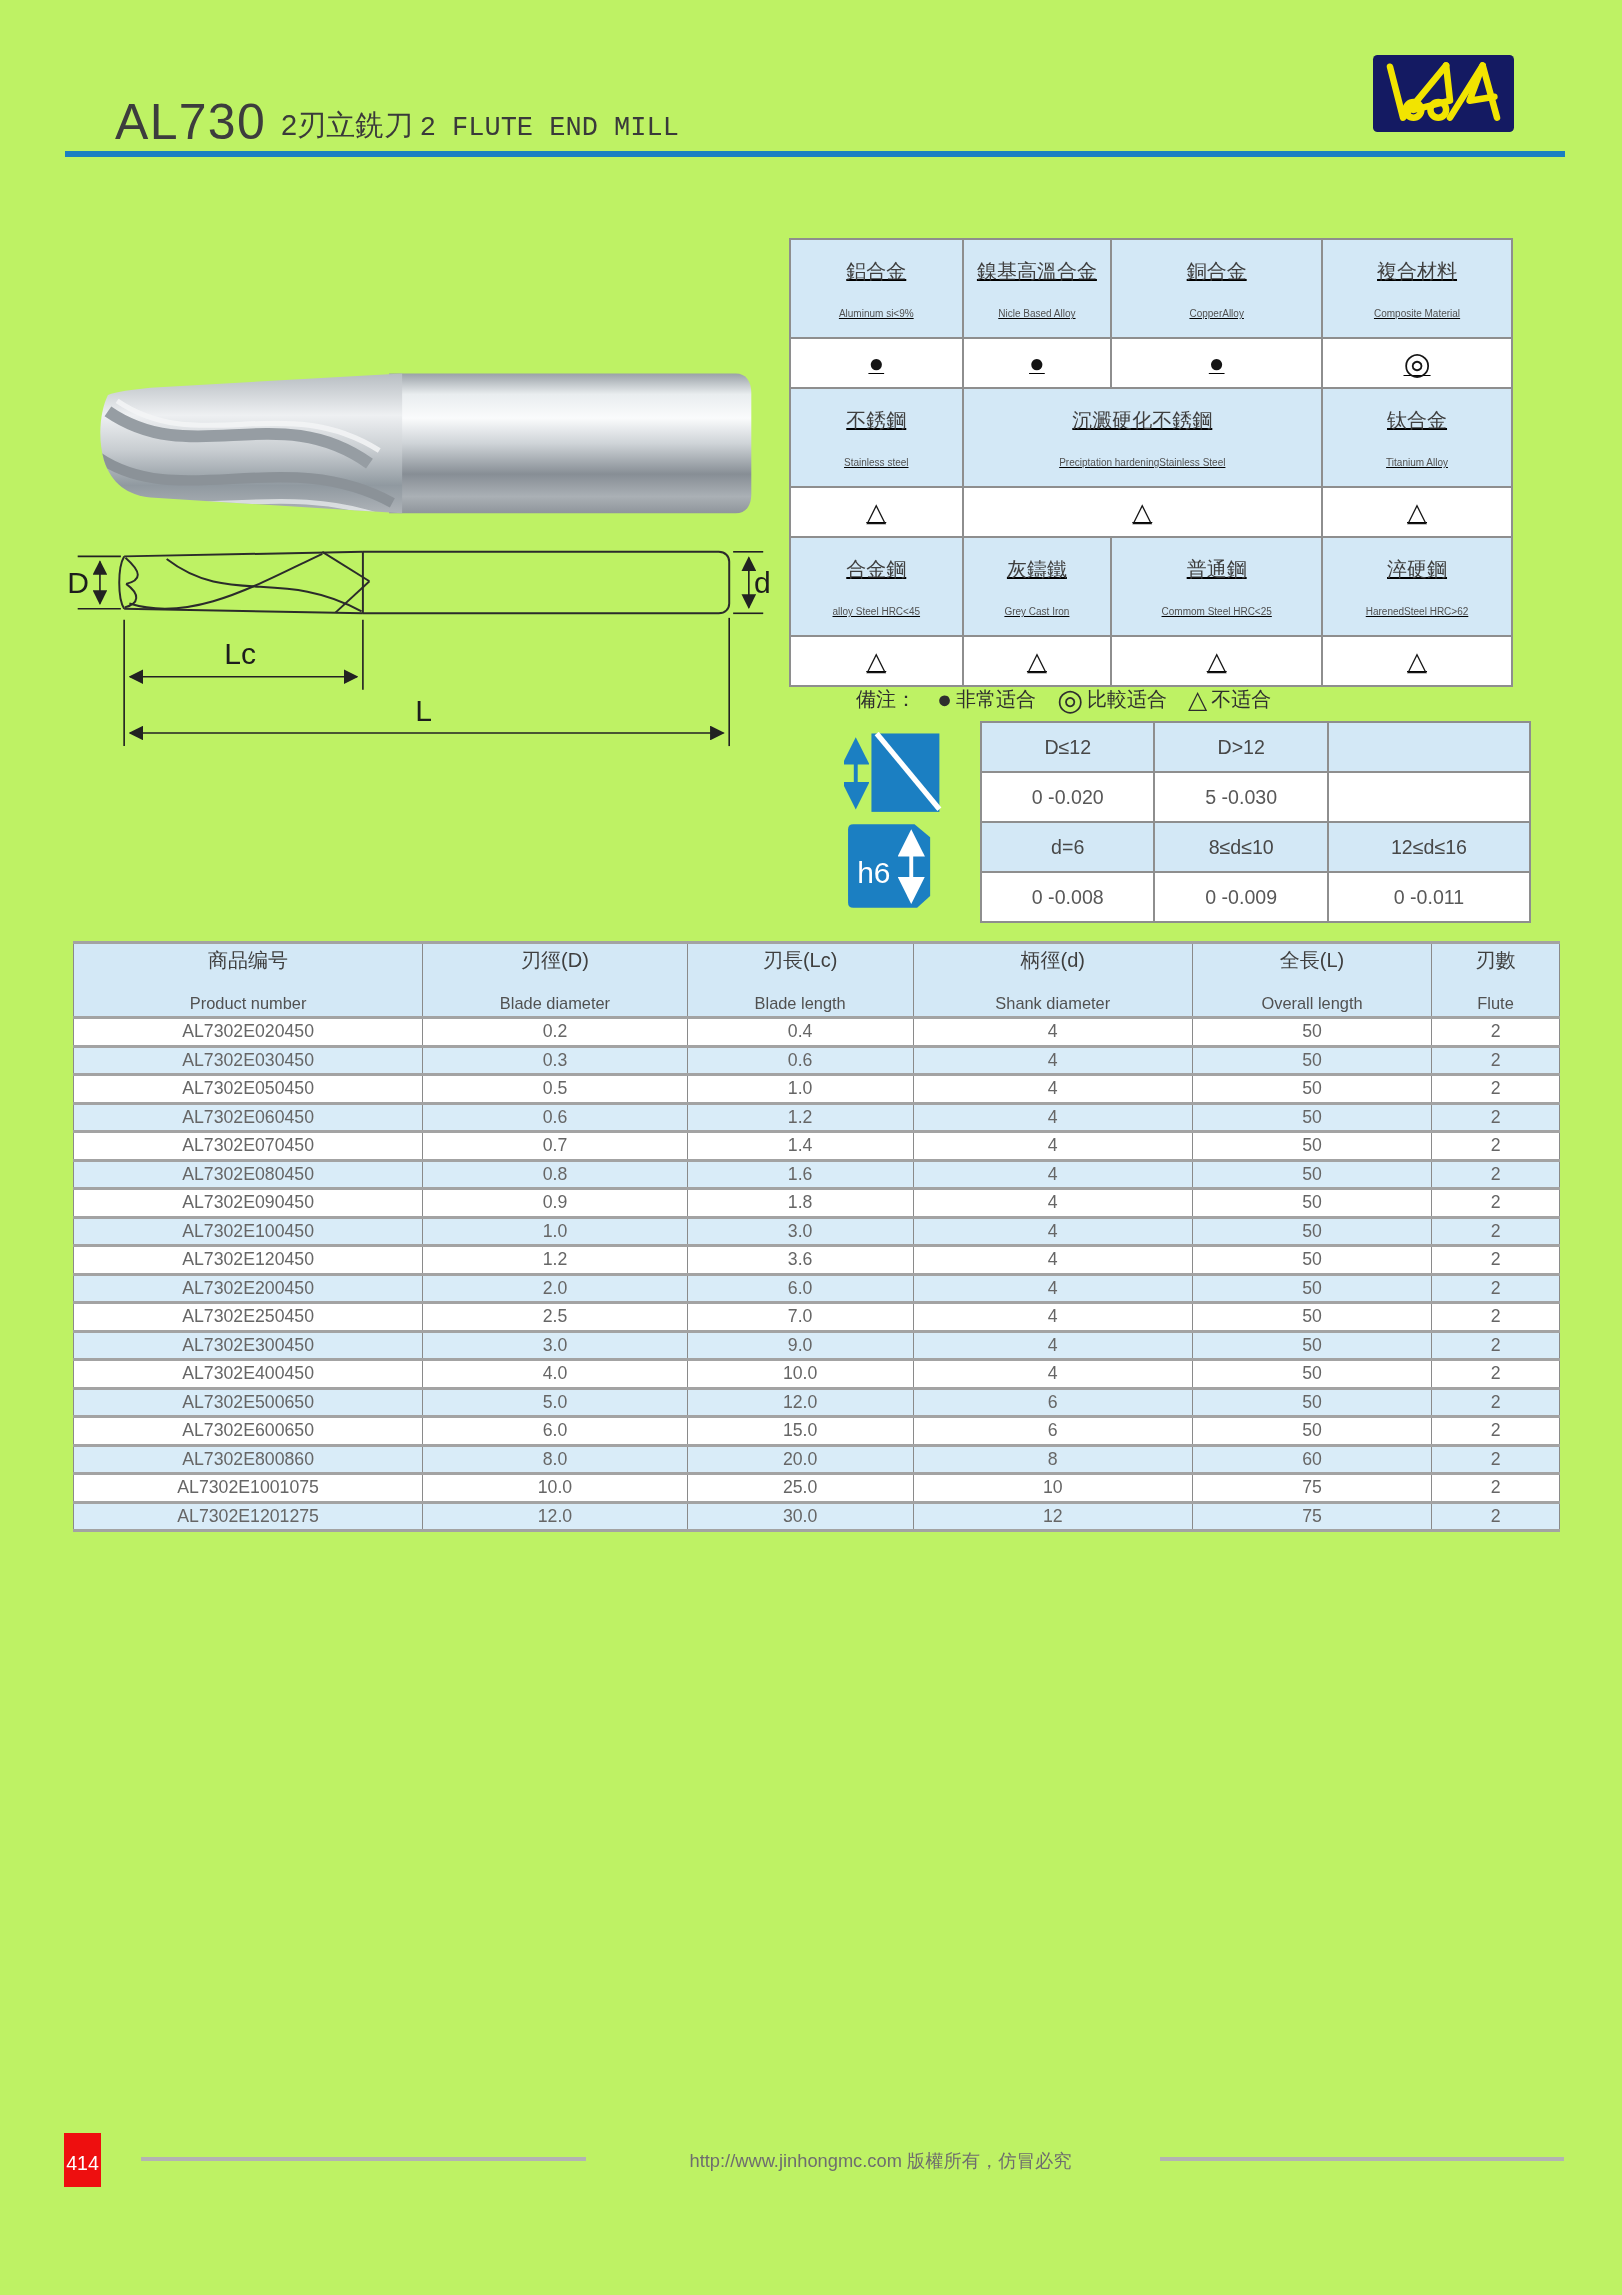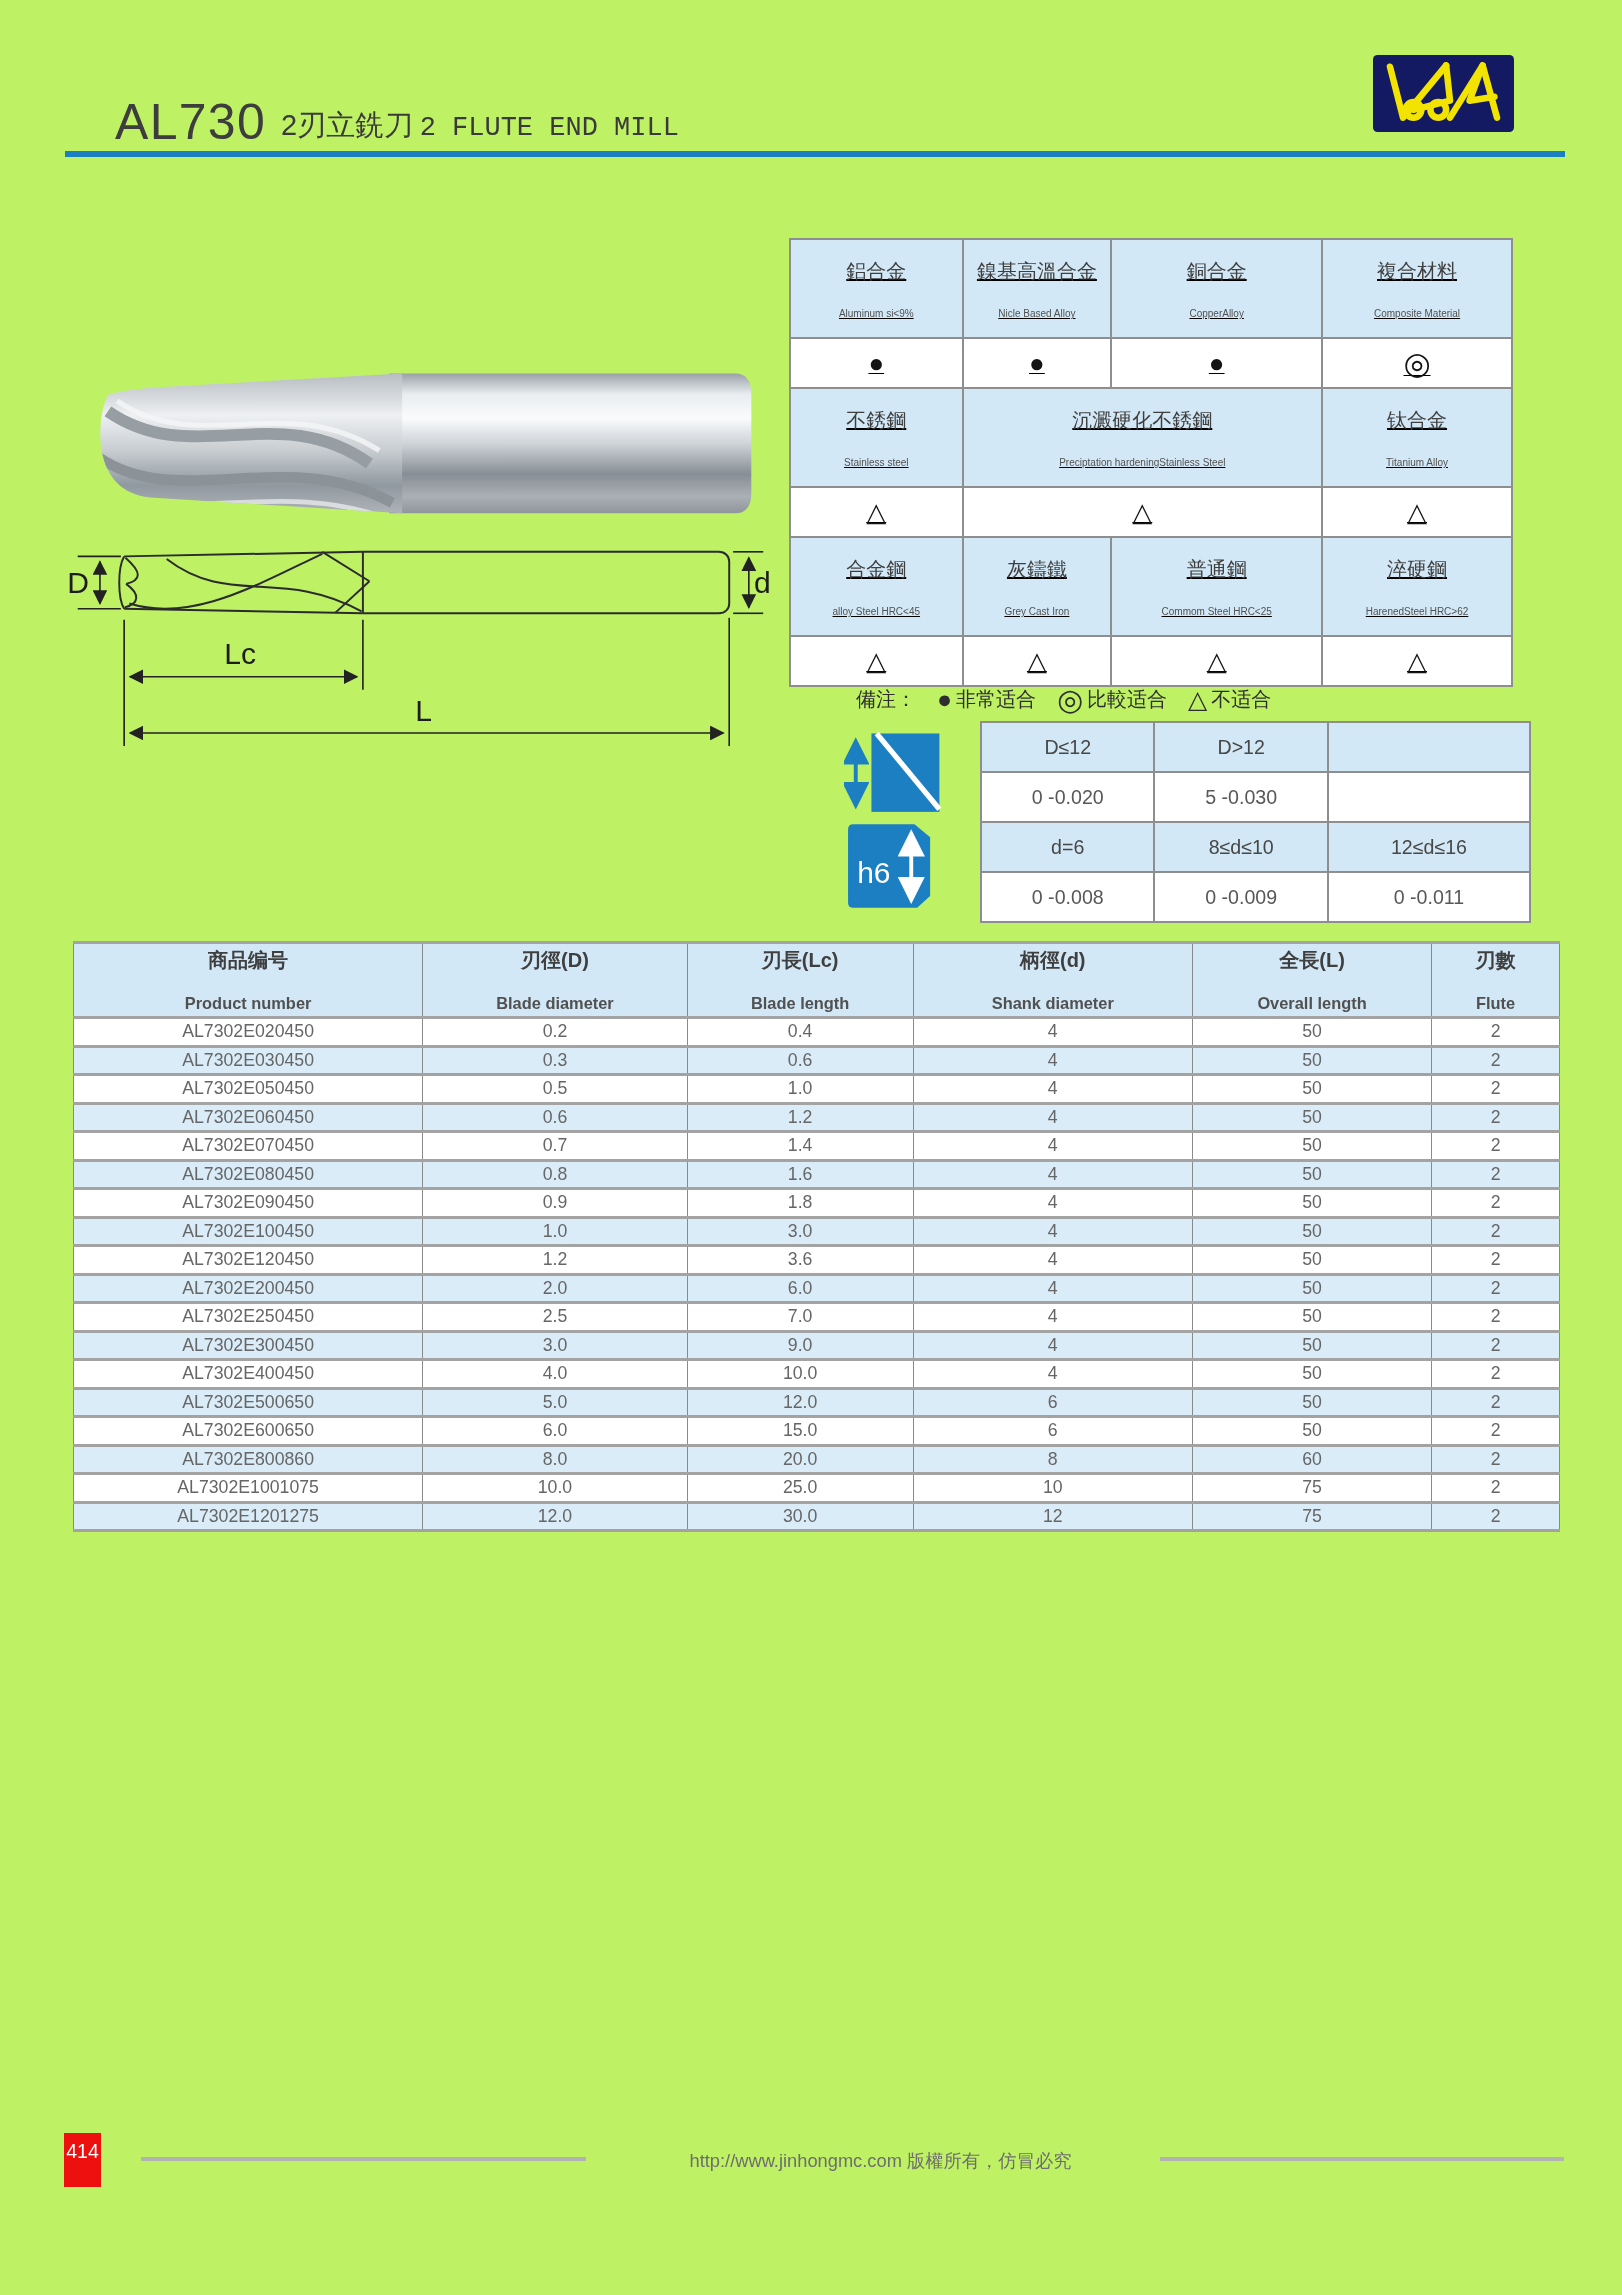--- a/index.html
+++ b/index.html
@@ -29,30 +29,30 @@
   .legend .g.ring { font-size:30px; }
   
   .tol { position:absolute; left:980px; top:721px; width:551px; border-collapse:collapse; table-layout:fixed; }
   .tol td { border:2px solid #8e8e8e; height:46px; text-align:center; vertical-align:middle; font-size:19.6px; }
   .tol tr.hd td { background:#d3e8f6; color:#474747; }
   .tol tr.vl td { background:#ffffff; color:#585858; }
   .tol-icon { position:absolute; }
   
   .product { position:absolute; left:73px; top:941px; width:1487px; border-collapse:collapse; table-layout:fixed; }
   .product th, .product td { border-left:1.3px solid #8a8a8a; border-right:1.3px solid #8a8a8a; border-top:3.3px solid #a3a3a3; border-bottom:3.3px solid #a3a3a3; padding:0; }
-  .product thead th { background:#d3e8f6; height:72px; font-weight:bold; text-align:center; vertical-align:middle;margin-left:37px; }
+  .product thead th { background:#d3e8f6; height:72px; font-weight:normal; text-align:center; vertical-align:middle;margin-left:37px; }
   .product .th-zh { font-size:20px; color:#3f3f3f; margin-bottom:19.6px; }
   .product .th-en { font-size:16.4px; color:#515151; }
   .product tbody td { height:25.5px; text-align:center; vertical-align:middle; font-size:17.7px; color:#666666; background:#ffffff; }
   .product tbody tr:nth-child(even) td { background:#d9ecf8; }
   
   .photo-svg { position:absolute; left:62px; top:359px; }
   .draw-svg { position:absolute; left:62px; top:538px; }
   
-  .page-badge { position:absolute; left:64px; top:2133px; width:37px; height:54px; background:#ee0f0f; color:#ffffff; font-size:19.6px; display:flex; align-items:flex-start; justify-content:center; padding-top:7px; box-sizing:border-box; }
+  .page-badge { position:absolute; left:64px; top:2133px; width:37px; height:54px; background:#ee0f0f; color:#ffffff; font-size:19.6px; display:flex; align-items:flex-start; justify-content:center; padding-top:19px; box-sizing:border-box; }
   .foot-line { position:absolute; top:2157px; height:3.9px; background:#b3b3b3; }
   .foot-line.l { left:141px; width:445px; }
   .foot-line.r { left:1160px; width:404px; }
   .copyright { position:absolute; left:622px; top:2148px; width:517px; text-align:center; font-size:18.3px; color:#6e6e6e; white-space:nowrap; }
 </style>
 </head>
 <body>
 
 <div class="page">
 

